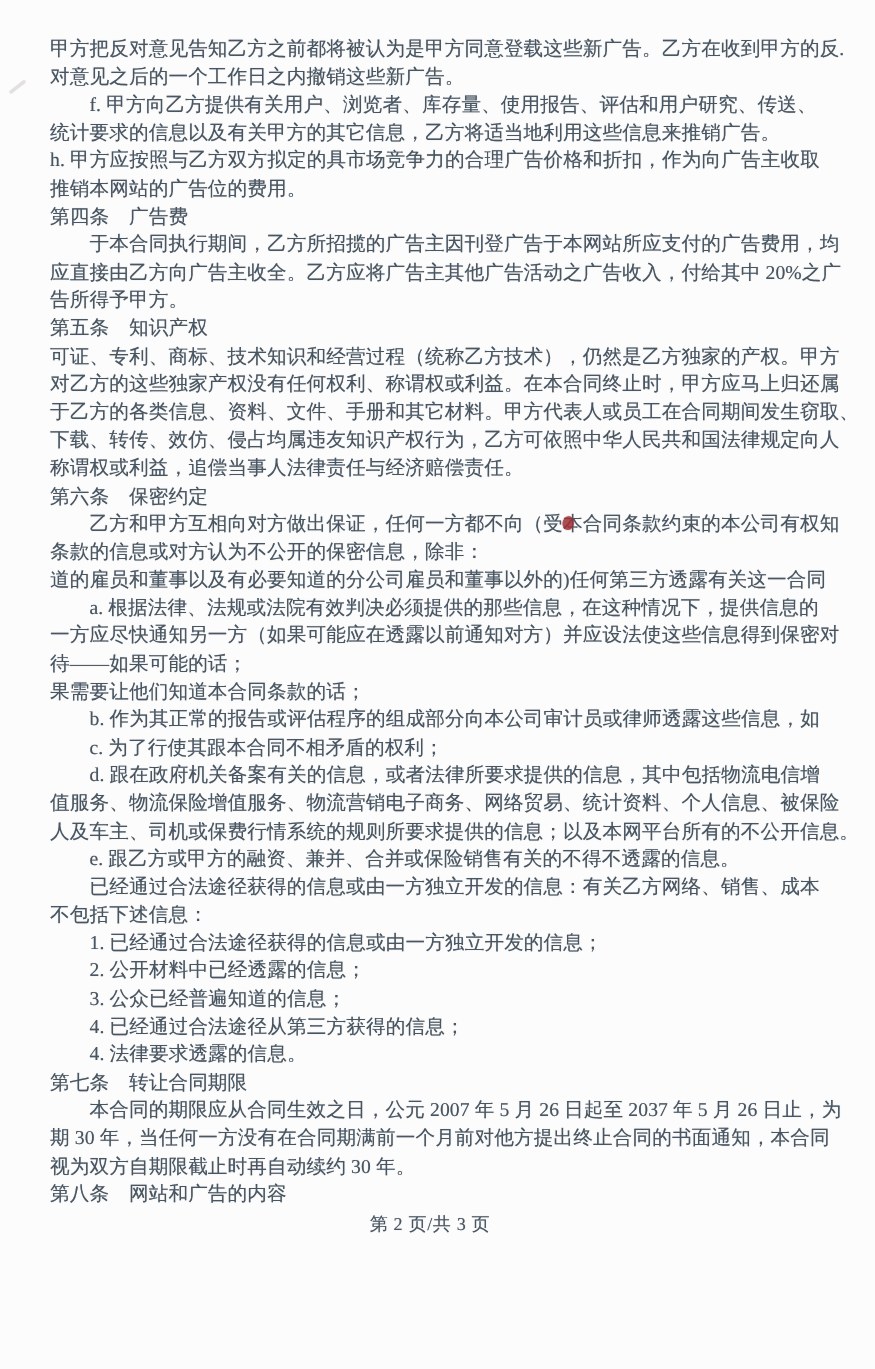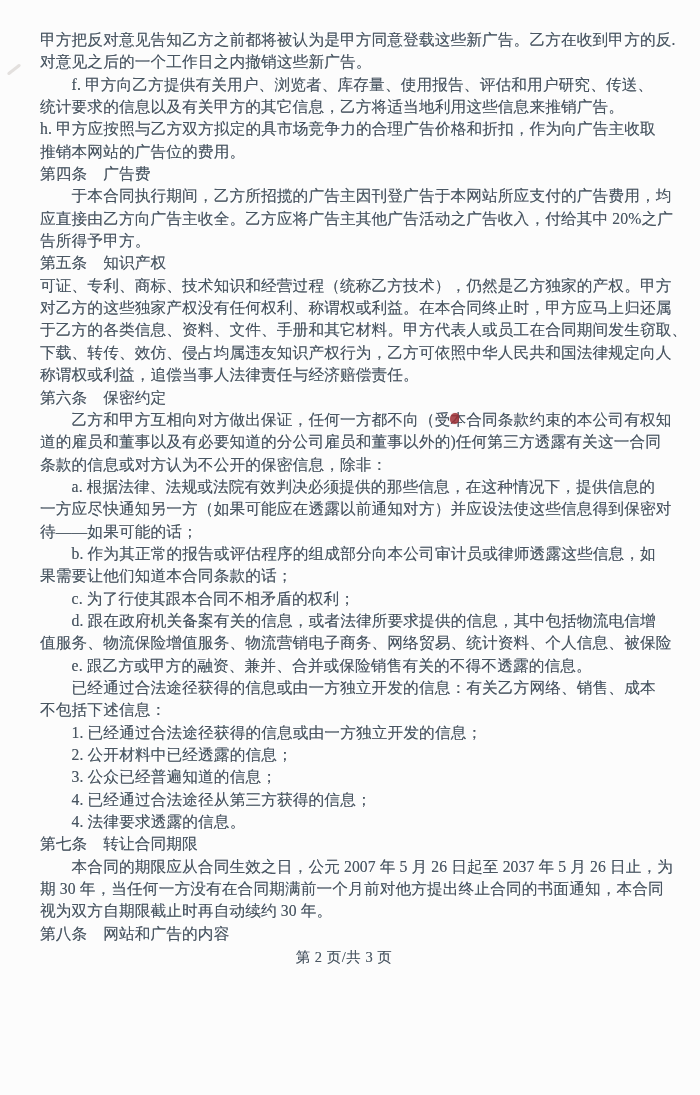--- a/index.html
+++ b/index.html
@@ -66,30 +66,31 @@
       <div class="line">应直接由乙方向广告主收全。乙方应将广告主其他广告活动之广告收入，付给其中 20%之广</div>
       <div class="line">告所得予甲方。</div>
       <div class="line">第五条　知识产权</div>
       <div class="line">可证、专利、商标、技术知识和经营过程（统称乙方技术），仍然是乙方独家的产权。甲方</div>
       <div class="line">对乙方的这些独家产权没有任何权利、称谓权或利益。在本合同终止时，甲方应马上归还属</div>
       <div class="line">于乙方的各类信息、资料、文件、手册和其它材料。甲方代表人或员工在合同期间发生窃取、</div>
       <div class="line">下载、转传、效仿、侵占均属违友知识产权行为，乙方可依照中华人民共和国法律规定向人</div>
       <div class="line">称谓权或利益，追偿当事人法律责任与经济赔偿责任。</div>
       <div class="line">第六条　保密约定</div>
       <div class="line">　　乙方和甲方互相向对方做出保证，任何一方都不向（受本合同条款约束的本公司有权知<span class="red-speck" style="left: 410px; width: 9px; height: 11px;"></span></div>
+      <div class="line">条款的信息或对方认为不公开的保密信息，除非：</div>
       <div class="line">道的雇员和董事以及有必要知道的分公司雇员和董事以外的)任何第三方透露有关这一合同</div>
-      <div class="line">条款的信息或对方认为不公开的保密信息，除非：</div>
       <div class="line">　　a. 根据法律、法规或法院有效判决必须提供的那些信息，在这种情况下，提供信息的</div>
       <div class="line">一方应尽快通知另一方（如果可能应在透露以前通知对方）并应设法使这些信息得到保密对</div>
       <div class="line">待——如果可能的话；</div>
+      <div class="line">果需要让他们知道本合同条款的话；</div>
       <div class="line">　　b. 作为其正常的报告或评估程序的组成部分向本公司审计员或律师透露这些信息，如</div>
-      <div class="line">果需要让他们知道本合同条款的话；</div>
       <div class="line">　　c. 为了行使其跟本合同不相矛盾的权利；</div>
       <div class="line">　　d. 跟在政府机关备案有关的信息，或者法律所要求提供的信息，其中包括物流电信增</div>
       <div class="line">值服务、物流保险增值服务、物流营销电子商务、网络贸易、统计资料、个人信息、被保险</div>
+      <div class="line">人及车主、司机或保费行情系统的规则所要求提供的信息；以及本网平台所有的不公开信息。</div>
       <div class="line">　　e. 跟乙方或甲方的融资、兼并、合并或保险销售有关的不得不透露的信息。</div>
       <div class="line">　　已经通过合法途径获得的信息或由一方独立开发的信息：有关乙方网络、销售、成本</div>
       <div class="line">不包括下述信息：</div>
       <div class="line">　　1. 已经通过合法途径获得的信息或由一方独立开发的信息；</div>
       <div class="line">　　2. 公开材料中已经透露的信息；</div>
       <div class="line">　　3. 公众已经普遍知道的信息；</div>
       <div class="line">　　4. 已经通过合法途径从第三方获得的信息；</div>
       <div class="line">　　4. 法律要求透露的信息。</div>
       <div class="line">第七条　转让合同期限</div>
       <div class="line">　　本合同的期限应从合同生效之日，公元 2007 年 5 月 26 日起至 2037 年 5 月 26 日止，为</div>

